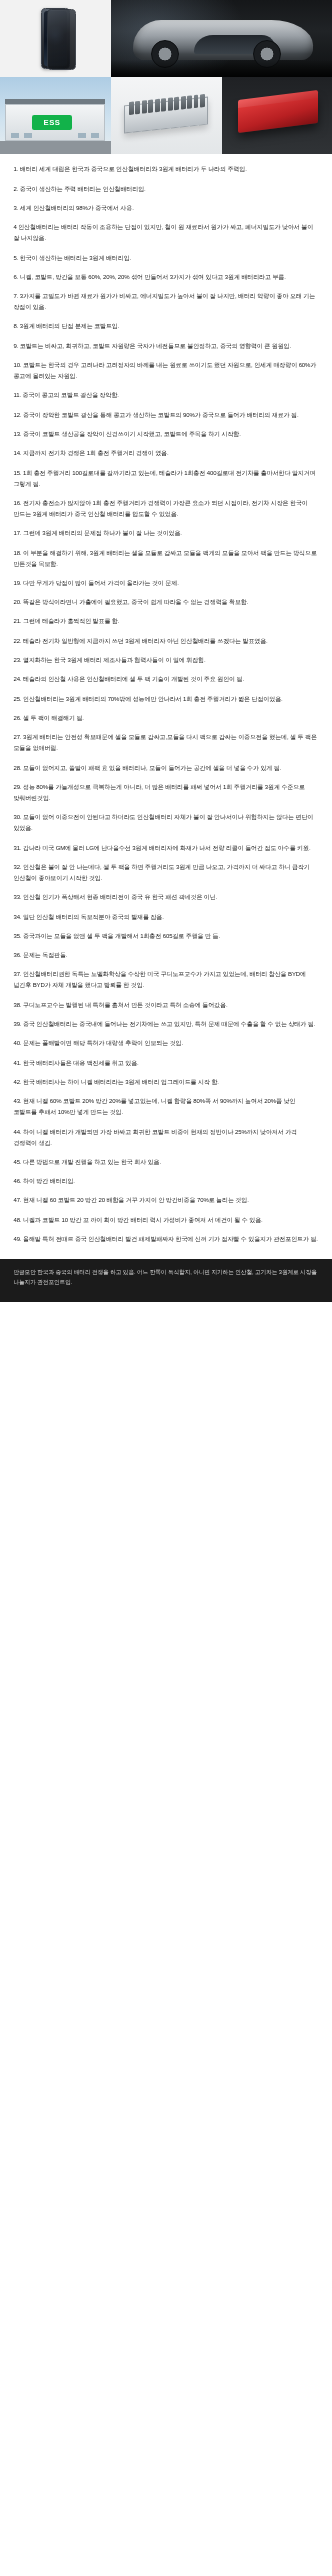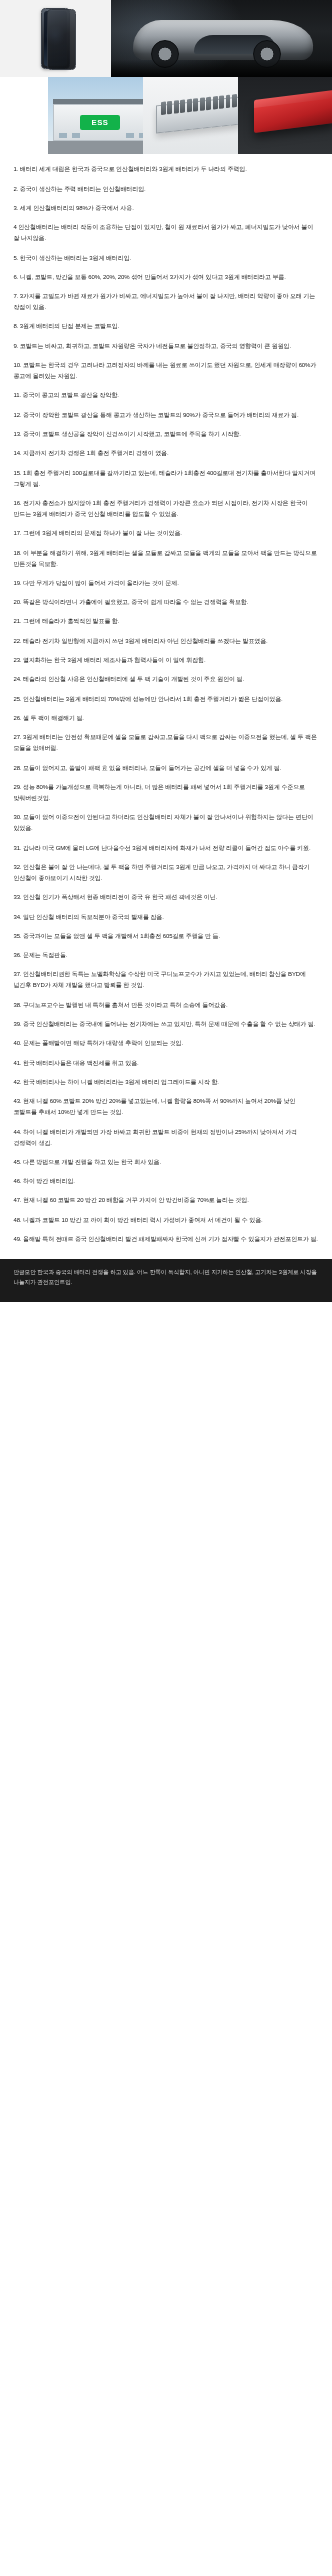--- a/index.html
+++ b/index.html
@@ -115,21 +115,20 @@
     position: absolute; left: 0; right: 0; bottom: 0; height: 17.5px;
     background: linear-gradient(180deg,rgba(0,0,0,.0),rgba(0,0,0,.85));
   }
 
   
   .cell-factory {
     width: 111px; height: 77px;
     background: linear-gradient(180deg,#aecde4 0%,#cfe2ef 55%,#e7edf0 100%);
     position: relative;
     overflow: hidden;
-    margin-left: 48px;
   }
   .fact-building {
     position: absolute; left: 5.2px; bottom: 13.4px;
     width: 100px; height: 37px;
     background: linear-gradient(180deg,#f3f5f6,#d7dce0);
     border: 0.5px solid #b9c1c7;
   }
   .fact-roof {
     position: absolute; left: 5.2px; bottom: 49px;
     width: 100px; height: 6.2px;

